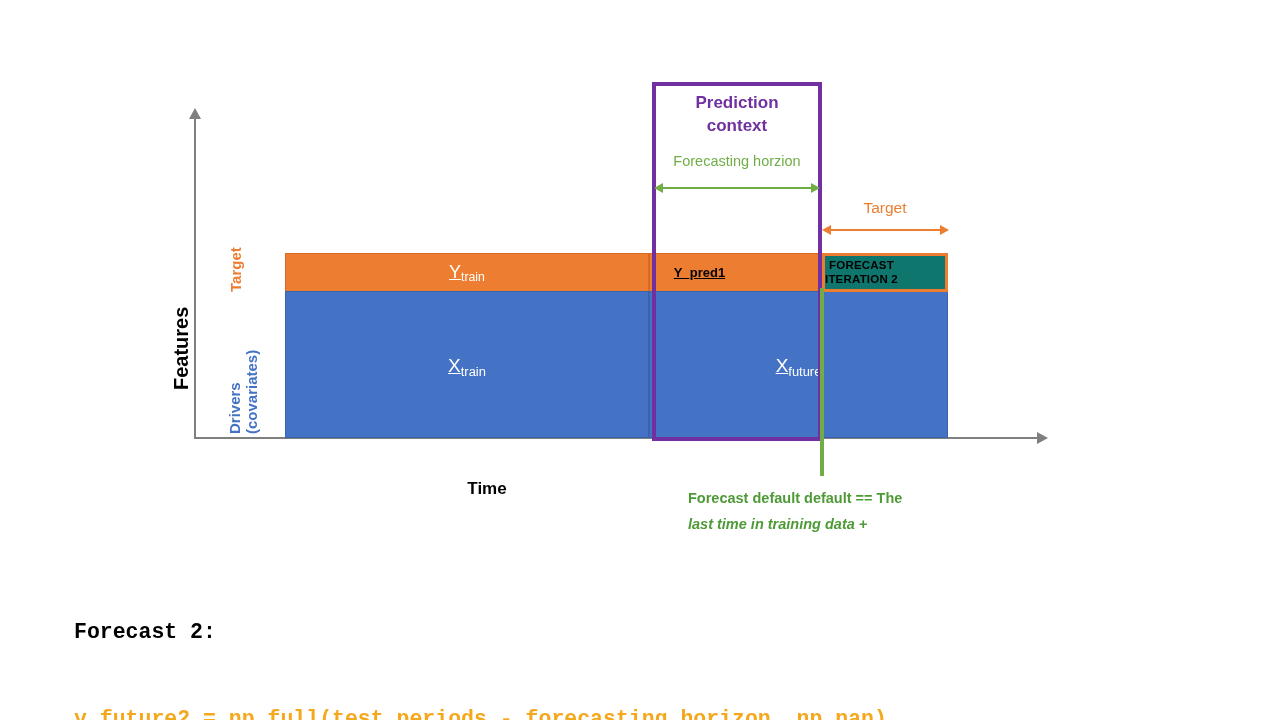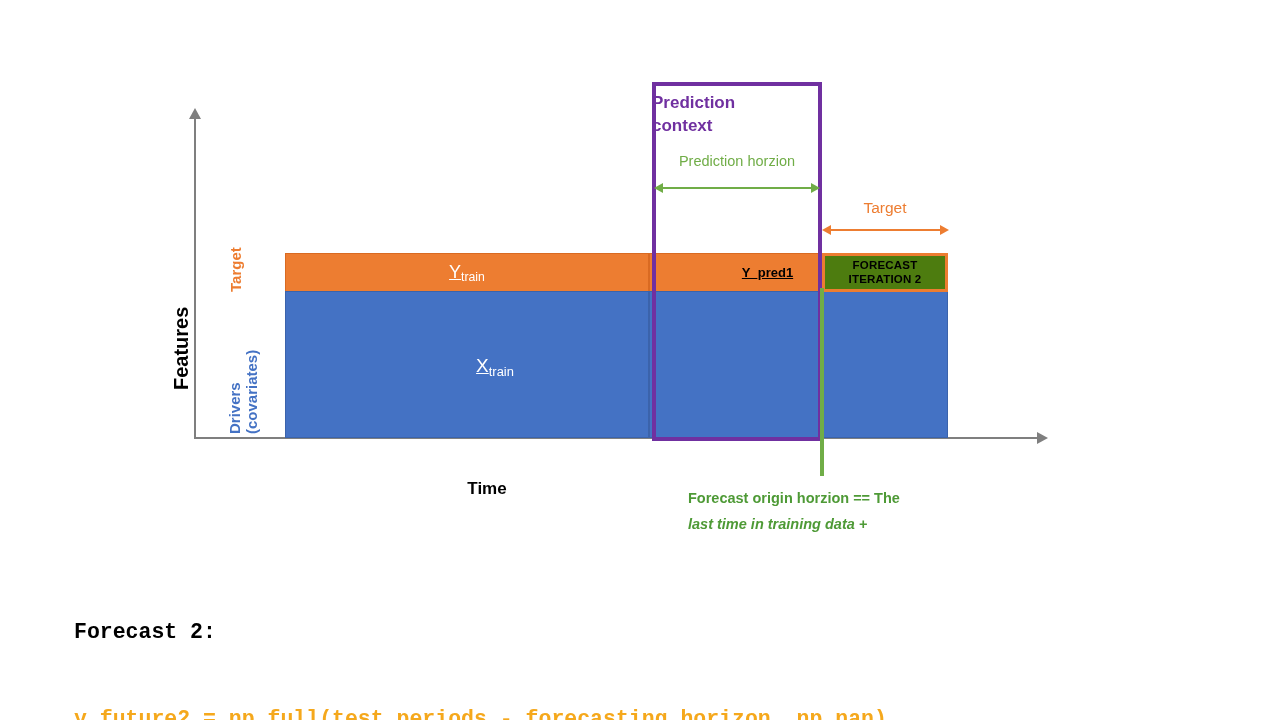--- a/index.html
+++ b/index.html
@@ -99,24 +99,24 @@
     position: absolute;
     white-space: nowrap;
     pointer-events: none;
     text-decoration: underline;
   }
   #y-train-bar   { left: 285px; top: 253px; width: 364px; height: 39px; }
   #y-pred1-bar   { left: 649px; top: 253px; width: 173px; height: 39px; }
   #forecast-iter2-box {
     position: absolute;
     left: 822px; top: 253px; width: 126px; height: 39px;
-    background: #4d7c0f;
+    background: #0f766e;
     border: 3px solid #ED7D31;
     box-sizing: border-box;
-    display: flex; align-items: center; justify-content: center;
+    display: flex; align-items: center; 
     text-align: center;
   }
   #forecast-iter2-label {
     font-size: 11.5px;
     font-weight: bold;
     color: #000000;
     line-height: 1.15;
     letter-spacing: 0.2px;
   }
   #forecast-iter2-label .l2 { display: block; }
@@ -124,32 +124,31 @@
   #x-train-bar  { left: 285px; top: 291px; width: 364px; height: 147px; }
   #x-future-bar { left: 649px; top: 291px; width: 299px; height: 147px; }
 
   #y-train-label {
     left: 285px; top: 262px; width: 364px;
     text-align: center;
     font-size: 18px;
     color: #ffffff;
   }
   #y-pred1-label {
-    left: 681px; top: 265px; width: 173px;
+    left: 613px; top: 265px; width: 173px;
     text-align: center;
     font-size: 13px;
     font-weight: bold;
     color: #000000;
   }
   #x-train-label {
     left: 285px; top: 355px; width: 364px;
     text-align: center;
     font-size: 19px;
     color: #ffffff;
-    margin-left: 28px;
   }
   #x-future-label {
     left: 649px; top: 355px; width: 299px;
     text-align: center;
     font-size: 19px;
     color: #ffffff;
   }
   .sub { font-size: 0.68em; vertical-align: -0.28em; }
 
   
@@ -161,21 +160,21 @@
     height: 359px;
     border: 4px solid #7030A0;
     box-sizing: border-box;
     background: transparent;
   }
   #prediction-context-title {
     position: absolute;
     left: 652px;
     top: 92px;
     width: 170px;
-    text-align: left;
+    text-align: center;
     font-size: 17px;
     font-weight: bold;
     color: #7030A0;
     line-height: 1.35;
   }
   #prediction-context-title .l2 { display: block; }
 
   
   #forecasting-horizon-label {
     position: absolute;
@@ -300,51 +299,54 @@
   <div class="bar-label" id="y-train-label">
     <span>Y</span><span class="sub">train</span>
   </div>
 
   <div class="bar-label" id="y-pred1-label">Y_pred1</div>
 
   <div class="bar-label" id="x-train-label">
     <span>X</span><span class="sub">train</span>
   </div>
 
+  <div class="bar-label" id="x-future-label">
+    <span>X</span><span class="sub">future</span>
+  </div>
 
   <div id="forecast-iter2-box">
     <div id="forecast-iter2-label">
       <span>FORECAST</span>
       <span class="l2">ITERATION 2</span>
     </div>
   </div>
 
   <div id="prediction-context-box"></div>
   <div id="prediction-context-title">
     <span>Prediction</span>
     <span class="l2">context</span>
   </div>
 
-  <div id="forecasting-horizon-label">Prediction horzion</div>
+  <div id="forecasting-horizon-label">Forecasting horzion</div>
   <div class="arrow-row" id="forecasting-horizon-arrow">
     <span class="arrow-head head-left"></span>
     <span class="arrow-shaft"></span>
     <span class="arrow-head head-right"></span>
   </div>
 
   <div id="horizon-label">Target</div>
   <div class="arrow-row" id="horizon-arrow">
     <span class="arrow-head head-left"></span>
     <span class="arrow-shaft"></span>
     <span class="arrow-head head-right"></span>
   </div>
 
   <div id="forecast-origin-line"></div>
   <div id="forecast-origin-note">
-    <span>Forecast origin horzion == The</span>
+    <span>Forecast default default == The</span>
     <span class="l2">last time in training data +</span>
   </div>
 
   <div id="time-label">Time</div>
 
   <div id="code-block">
     <div class="code-line"><span class="tok-black">Forecast 2:</span></div>
     <div class="code-line"><span class="tok-amber">y_future2 = np.full(test_periods - forecasting_horizon, np.nan)</span></div>
     
     

